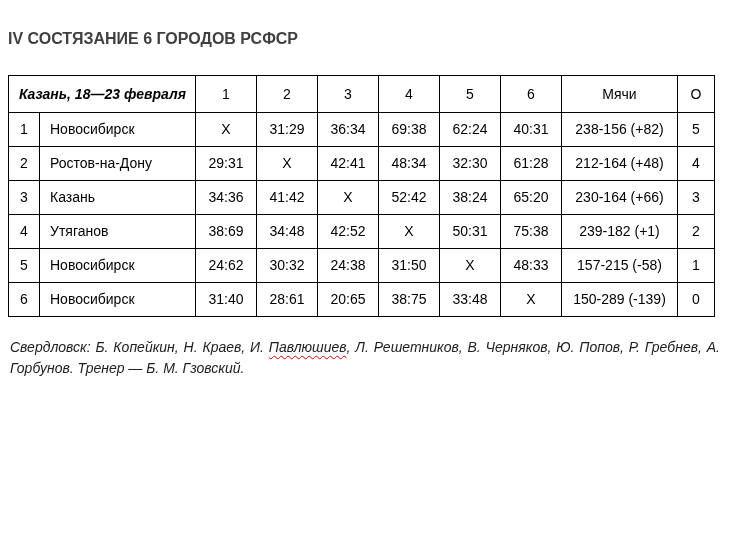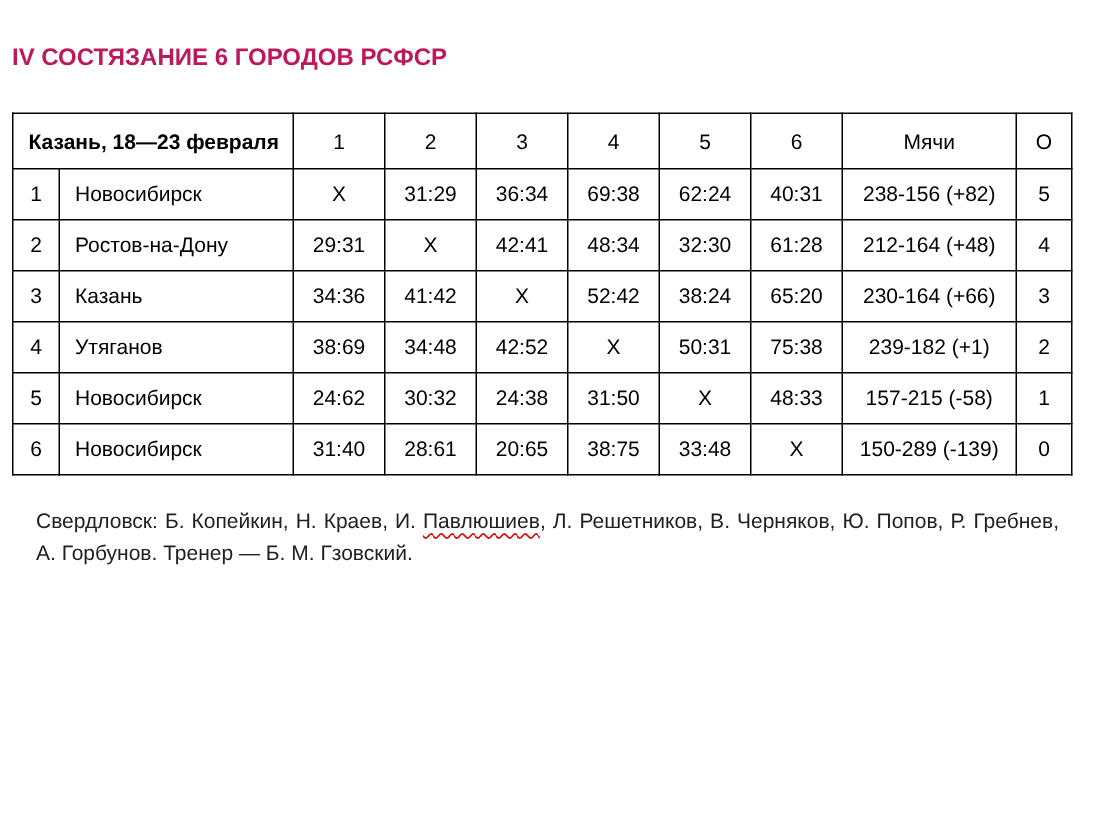--- a/index.html
+++ b/index.html
@@ -21,21 +21,21 @@
   p.para {
     margin: 0 0 15px 0;
     text-align: justify;
   }
   h2.heading {
     font-family: "Liberation Sans", sans-serif;
     font-size: 16px;
     line-height: 20px;
     font-weight: bold;
     margin: 23px 0 26px 0;
-    color: #be185d;
+    color: #404040;
   }
   table.standings {
     border-collapse: collapse;
     table-layout: fixed;
     width: 706px;
     margin: 0 0 20px 0;
     color: #000000;
   }
   table.standings th,
   table.standings td {
@@ -47,32 +47,34 @@
   }
   table.standings th {
     height: 37px;
     font-weight: normal;
     text-align: center;
   }
   table.standings th.corner {
     text-align: left;
     font-weight: bold;
     padding-left: 10px;
+    font-style: italic;
   }
   table.standings td {
     height: 34px;
     text-align: center;
   }
   table.standings td.city {
     text-align: left;
     padding-left: 10px;
   }
   p.footer-para {
-    margin: 16px;
+    margin: 2px;
     text-align: justify;
+    font-style: italic;
   }
   .misspelled {
     text-decoration: underline wavy #dd0000;
     text-decoration-thickness: 1px;
     text-underline-offset: 3px;
   }
 </style>
 </head>
 <body>
 

